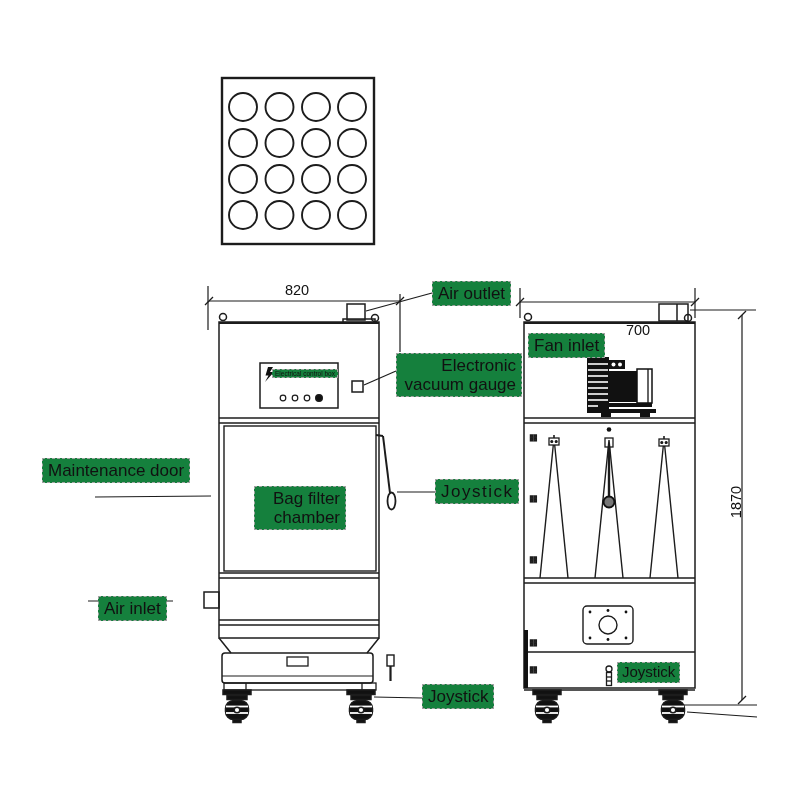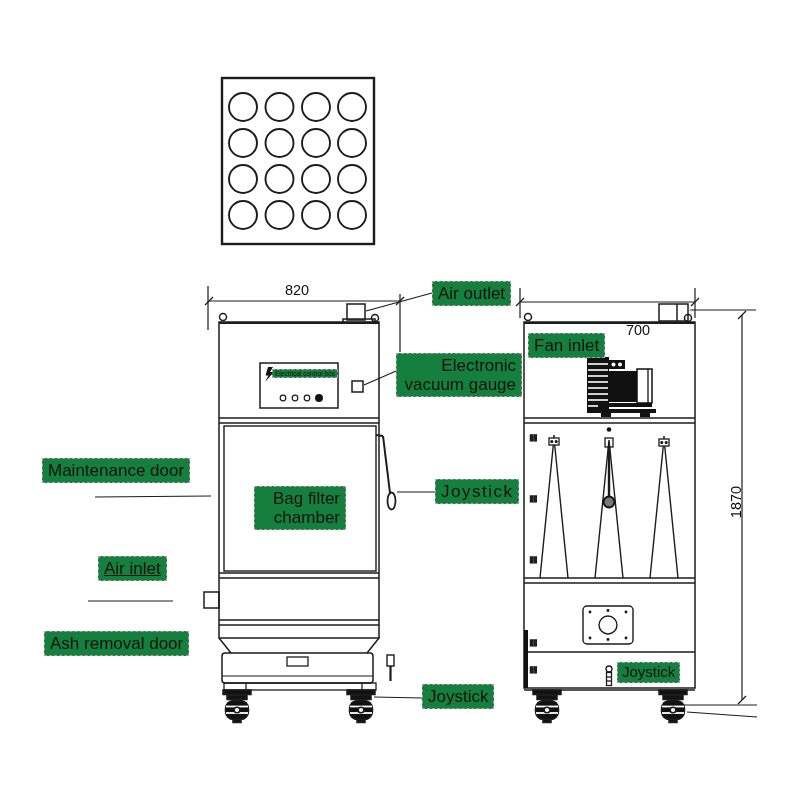--- a/index.html
+++ b/index.html
@@ -266,23 +266,22 @@
   </svg>
 
   <div class="lbl" style="left:432px;top:281px;">Air outlet</div>
 
   <div class="lbl wrap" style="left:396px;top:353px;width:126px;">Electronic vacuum gauge</div>
 
   <div class="lbl" style="left:528px;top:333px;">Fan inlet</div>
 
   <div class="lbl" style="left:42px;top:458px;">Maintenance door</div>
 
-  <div class="lbl" style="left:98px;top:556px;text-decoration:underline;">Air inlet</div>
-
-  <div class="lbl" style="left:44px;top:631px;">Ash removal door</div>
+  <div class="lbl" style="left:98px;top:596px;">Air inlet</div>
+
 
   <div class="lbl spaced" style="left:435px;top:479px;">Joystick</div>
 
   <div class="lbl" style="left:422px;top:684px;">Joystick</div>
 
   <div class="lbl small" style="left:617px;top:662px;">Joystick</div>
 
   <div class="lbl wrap" style="left:254px;top:466px;width:92px;margin-top:20px;">Bag filter chamber</div>
 
   <div class="lbl tiny" style="left:272px;top:369px;">Electrical control box</div>

